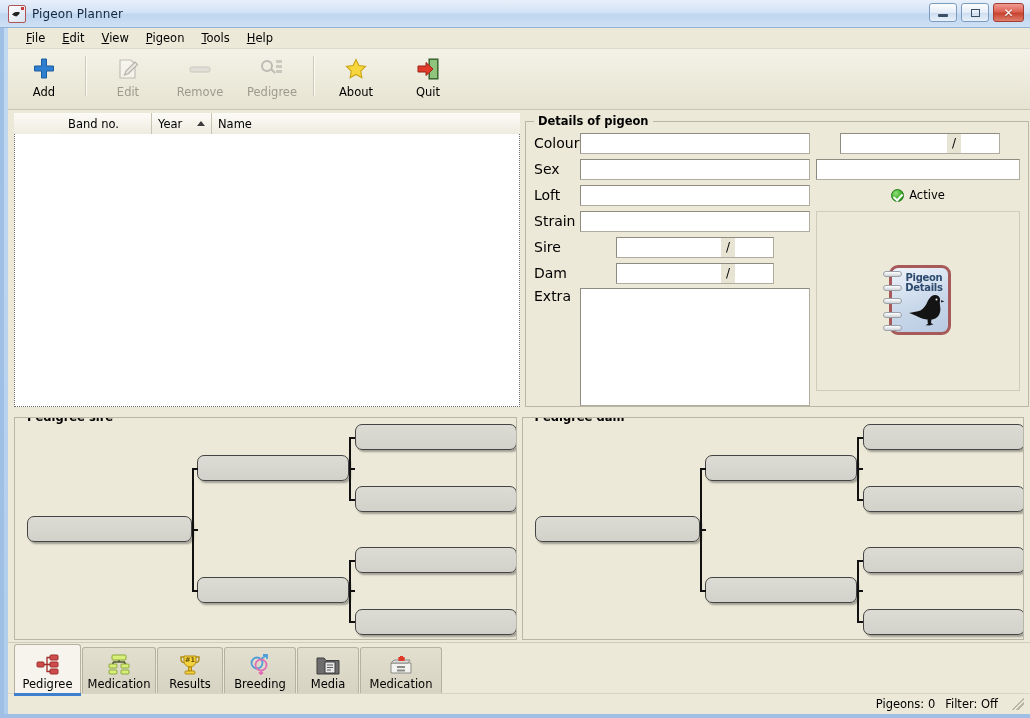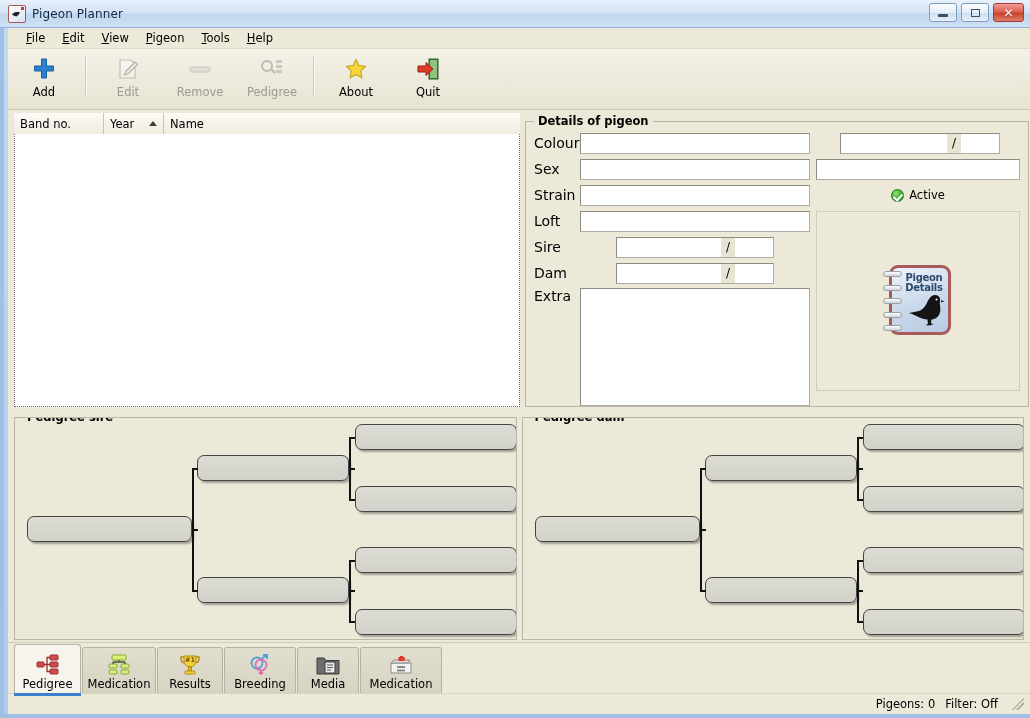--- a/index.html
+++ b/index.html
@@ -195,20 +195,21 @@
     flex: 0 0 auto;
     display: flex;
     flex-direction: column;
   }
   .list-header {
     height: 22px;
     display: flex;
     align-items: stretch;
     background: linear-gradient(180deg,#fbfaf5 0%, #efece0 100%);
     flex: 0 0 auto;
+    padding-left: 48px;
   }
   .lh-cell {
     display: flex;
     align-items: center;
     padding: 0 6px;
     box-sizing: border-box;
     font-size: 11.5px;
     border-right: 1px solid #c8c5b5;
     border-bottom: 1px solid #bcb9a8;
     background: linear-gradient(180deg,#fcfbf7 0%, #eeebdf 100%);
@@ -678,25 +679,25 @@
             <div class="det-left">
               <div class="det-row">
                 <div class="det-label">Colour</div>
                 <input class="tin wide" type="text" value="" style="">
               </div>
               <div class="det-row">
                 <div class="det-label">Sex</div>
                 <input class="tin wide" type="text" value="" style="">
               </div>
               <div class="det-row">
+                <div class="det-label">Loft</div>
+                <input class="tin wide" type="text" value="" style="">
+              </div>
+              <div class="det-row">
                 <div class="det-label">Strain</div>
-                <input class="tin wide" type="text" value="" style="">
-              </div>
-              <div class="det-row">
-                <div class="det-label">Loft</div>
                 <input class="tin wide" type="text" value="" style="">
               </div>
               <div class="det-row">
                 <div class="det-label">Sire</div>
                 <div class="split-field sire-dam-field">
                   <input class="sf-band" type="text" value="" style="">
                   <div class="sf-slash">/</div>
                   <input class="sf-year" type="text" value="" style="">
                 </div>
               </div>

